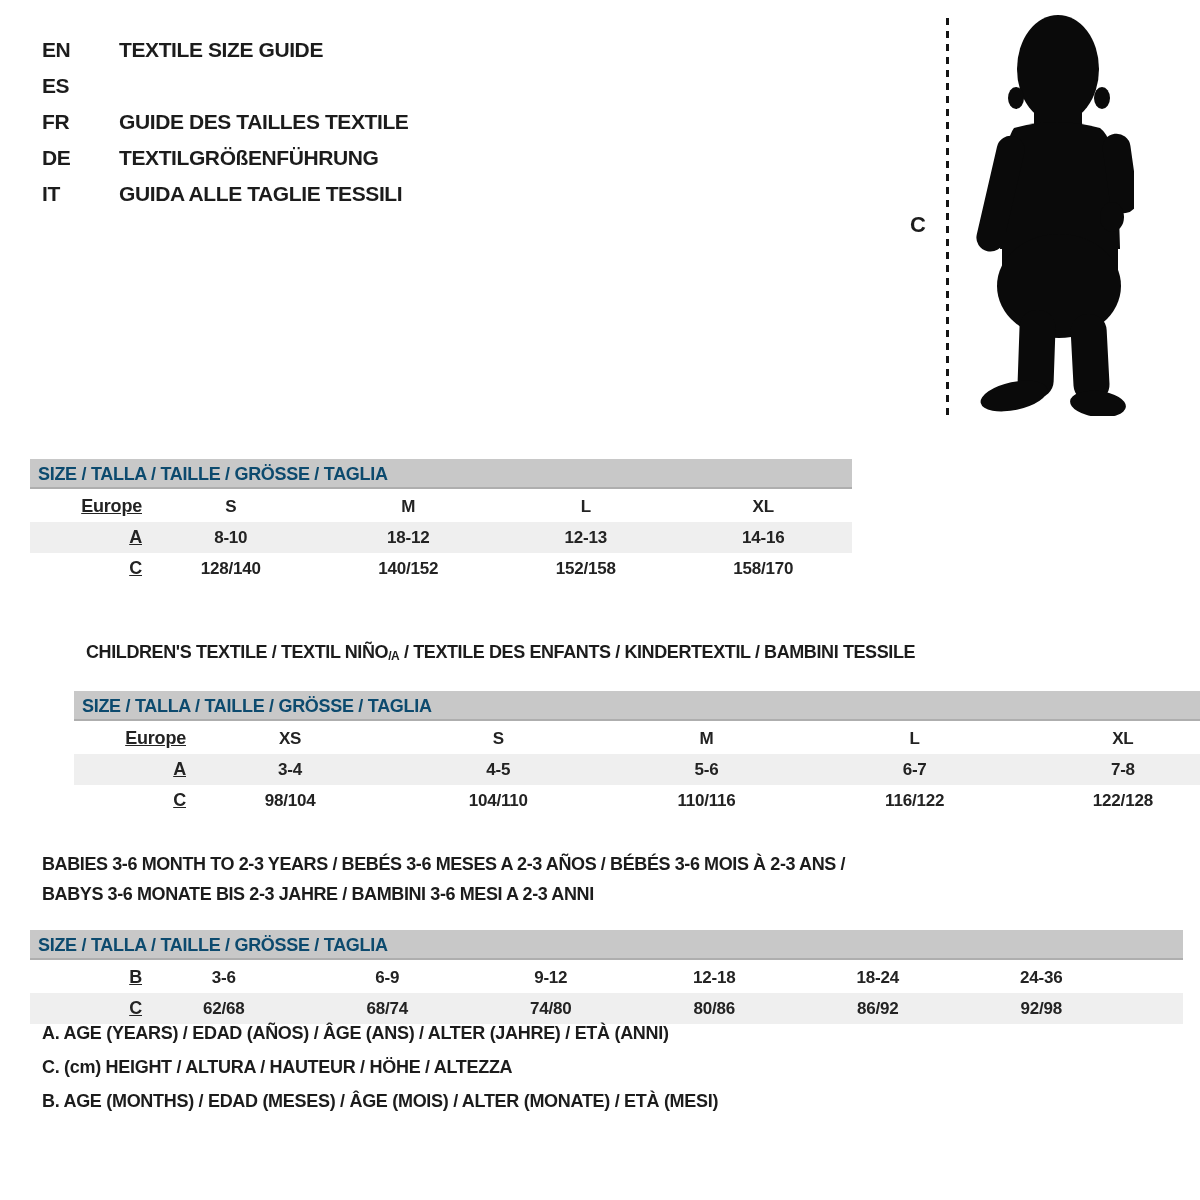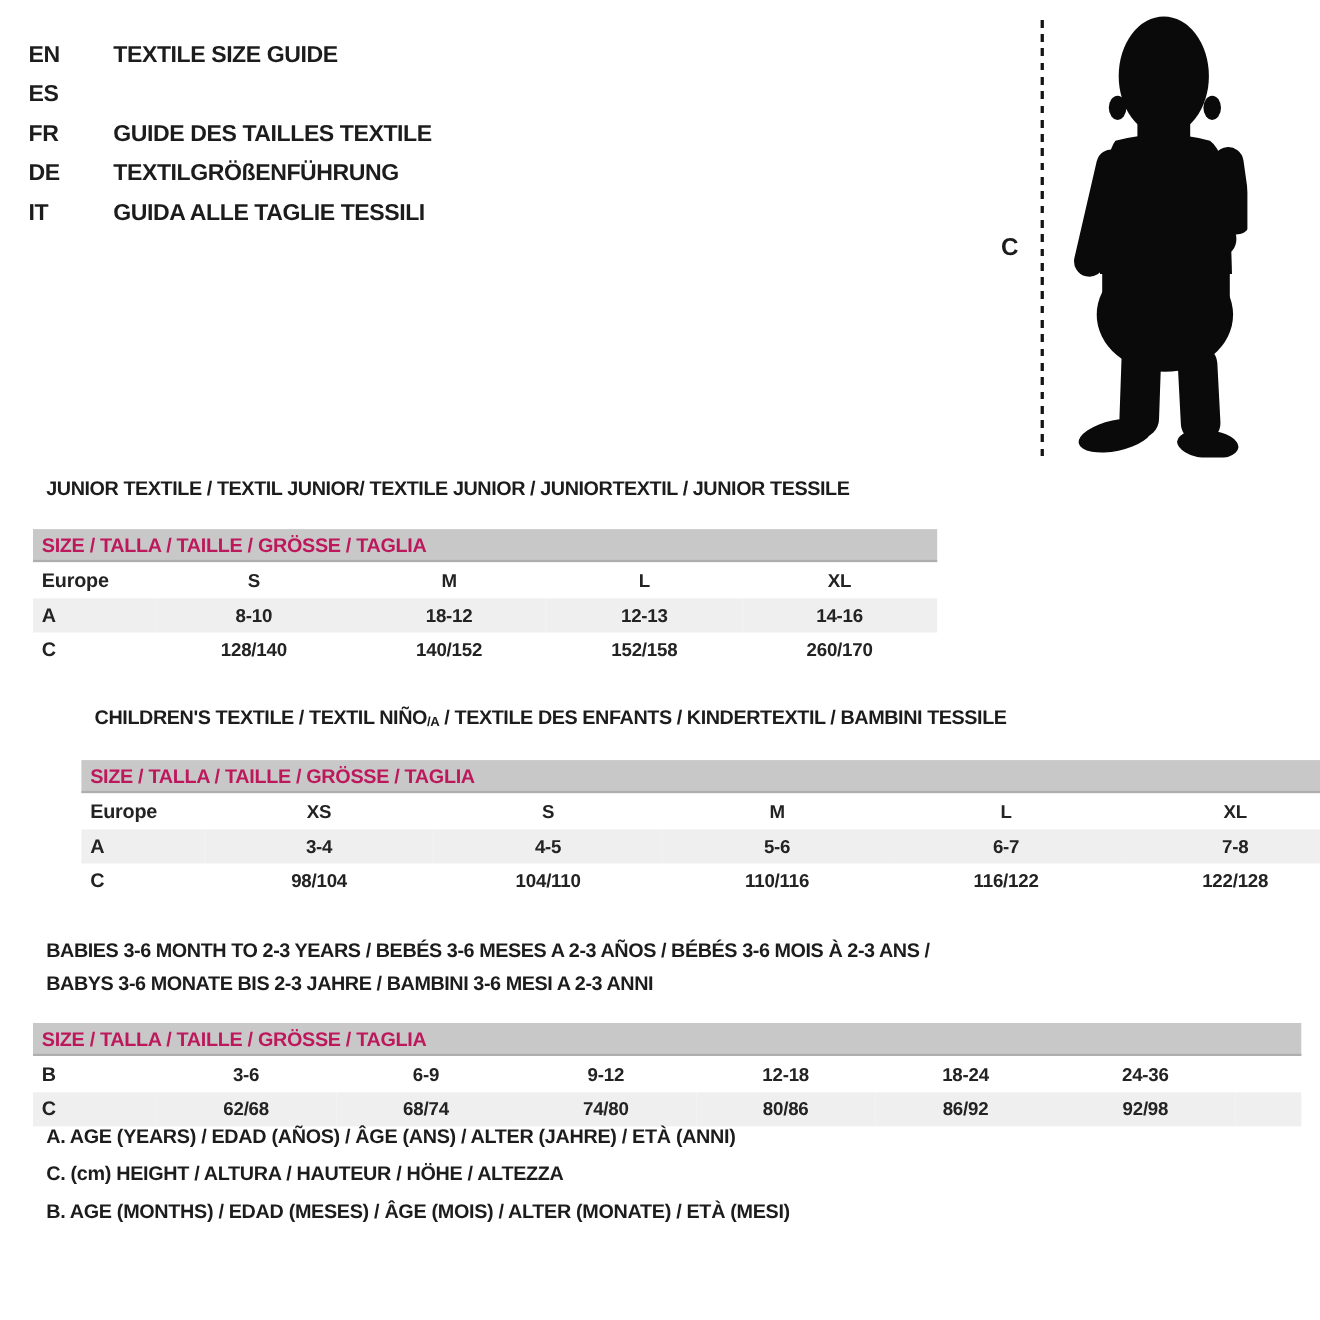--- a/index.html
+++ b/index.html
@@ -4,21 +4,21 @@
 <style>
   html,body{margin:0;padding:0;}
   body{
     width:1200px;height:1200px;background:#ffffff;
     font-family:"Liberation Sans",sans-serif;font-weight:bold;color:#1c1c1c;
     position:relative;overflow:hidden;
   }
   .page{position:absolute;inset:0;}
 
   
-  .lang-header{position:absolute;left:26px;top:32px;}
+  .lang-header{position:absolute;left:42px;top:32px;}
   .lang-row{display:flex;font-size:21px;line-height:36px;letter-spacing:-0.4px;}
   .lang-code{width:77px;}
 
   
   .c-label{position:absolute;left:910px;top:212px;font-size:22px;}
   .dashline{
     position:absolute;left:946px;top:18px;width:3px;height:400px;
     background:repeating-linear-gradient(180deg,#141414 0px,#141414 7px,transparent 7px,transparent 13px);
   }
   .silhouette{position:absolute;left:962px;top:14px;}
@@ -28,26 +28,26 @@
   #sec-junior{top:433px;width:822px;}
   #sec-children{top:641px;width:1153px;margin-left:44px;}
   #sec-babies{top:849px;width:1153px;}
   .section-title{font-size:18px;line-height:22px;margin:0 0 0 12px;letter-spacing:-0.4px;white-space:nowrap;}
   .section-title .subsmall{font-size:12px;vertical-align:-2px;}
   .gap-junior{margin-top:26px;}
   .gap-children{margin-top:24px;}
   .gap-babies{margin-top:21px;}
   .size-bar{
     height:30px;background:#c8c8c8;border-bottom:2px solid #aeaeae;
-    font-size:18px;line-height:30px;padding-left:8px;color:#be185d;
+    font-size:18px;line-height:30px;padding-left:8px;color:#0c4a6e;
     letter-spacing:-0.3px;box-sizing:border-box;
   }
   .size-table{border-collapse:collapse;table-layout:fixed;width:100%;margin-top:2px;}
   .size-table td{height:31px;font-size:17px;text-align:center;padding:0;letter-spacing:-0.2px;color:#232323;}
-  .size-table td.rowlabel{text-align:left;padding-left:8px;font-size:18px;}
+  .size-table td.rowlabel{text-align:right;padding-left:8px;font-size:18px;text-decoration:underline;}
   .size-table tr.shade{background:#efefef;}
 
   
   .legend{position:absolute;left:42px;top:1016px;}
   .legend-line{font-size:18px;line-height:34px;letter-spacing:-0.3px;white-space:nowrap;}
 </style>
 </head>
 <body>
 
 <div class="page">
@@ -89,21 +89,20 @@
       <rect x="40" y="218" width="116" height="50"></rect>
       <ellipse cx="97" cy="272" rx="62" ry="52"></ellipse>
       <rect x="58" y="296" width="36" height="88" rx="17" transform="rotate(2 76 300)"></rect>
       <rect x="108" y="300" width="36" height="88" rx="17" transform="rotate(-3 126 304)"></rect>
       <ellipse cx="52" cy="382" rx="34" ry="14" transform="rotate(-12 52 382)"></ellipse>
       <ellipse cx="136" cy="390" rx="28" ry="13" transform="rotate(6 136 390)"></ellipse>
     </g>
   </svg>
 
   <div class="section" id="sec-junior">
-    <h2 class="section-title">JUNIOR TEXTILE / TEXTIL JUNIOR/ TEXTILE JUNIOR / JUNIORTEXTIL / JUNIOR TESSILE</h2>
     <div class="size-bar gap-junior">SIZE / TALLA / TAILLE / GRÖSSE / TAGLIA</div>
     <table class="size-table">
       <colgroup>
           <col style="width:112px">
           <col>
           <col>
           <col>
           <col>
         </colgroup>
       <tbody>
@@ -119,21 +118,21 @@
         <td>8-10</td>
         <td>18-12</td>
         <td>12-13</td>
         <td>14-16</td>
       </tr>
       <tr>
         <td class="rowlabel">C</td>
         <td>128/140</td>
         <td>140/152</td>
         <td>152/158</td>
-        <td>260/170</td>
+        <td>158/170</td>
       </tr>
     </tbody>
       </table>
   </div>
 
   <div class="section" id="sec-children">
     <h2 class="section-title"><span>CHILDREN'S TEXTILE / TEXTIL NIÑO</span><span class="subsmall">/A</span><span> / TEXTILE DES ENFANTS / KINDERTEXTIL / BAMBINI TESSILE</span></h2>
     <div class="size-bar gap-children">SIZE / TALLA / TAILLE / GRÖSSE / TAGLIA</div>
     <table class="size-table">
       <colgroup>

